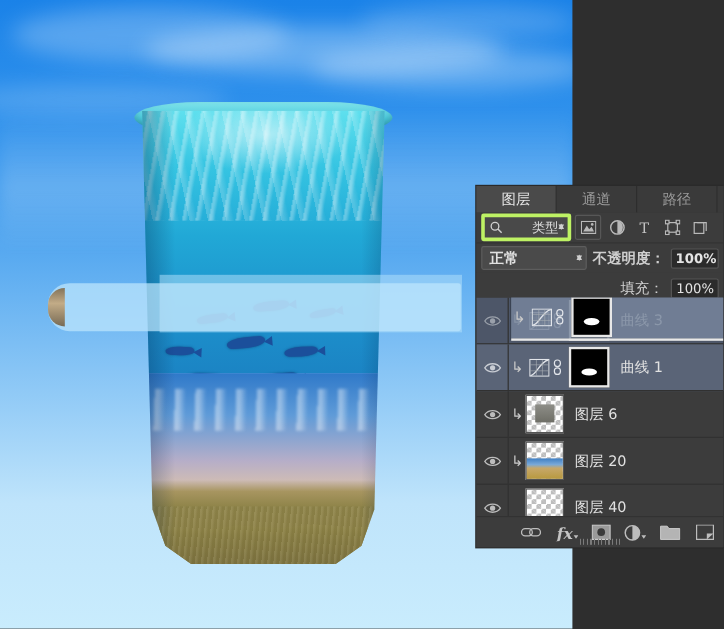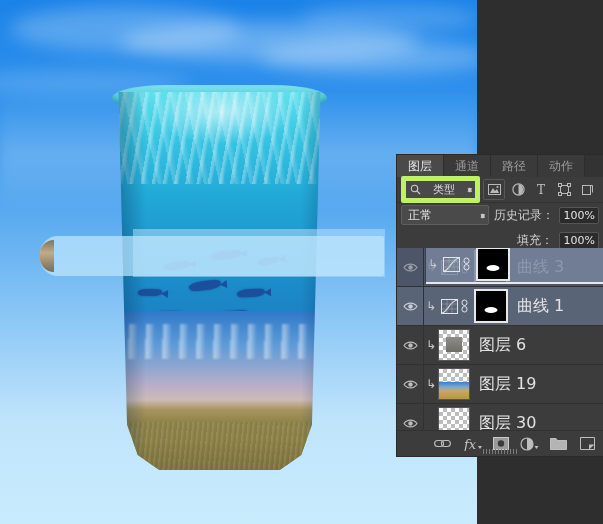--- a/index.html
+++ b/index.html
@@ -93,39 +93,39 @@
     border-radius:16px 0 0 16px;background:linear-gradient(180deg,#7a5a32,#c9a06a 40%,#6b4f2c);opacity:.8;}
 
   
   .panel{
     position:absolute;left:397px;top:155px;width:206px;height:301px;
     background:#3c3c3c;color:#c8c8c8;font-size:11px;
     box-shadow:0 0 0 1px #2a2a2a;
   }
   .tabs{display:flex;height:22px;background:#333;align-items:stretch;}
   .tab{
-    display:flex;align-items:center;justify-content:center;padding:0 11px;
+    display:flex;align-items:center;justify-content:center;padding:0 21px;
     background:#3a3a3a;color:#9a9a9a;font-size:12px;
     border-right:1px solid #2d2d2d;white-space:nowrap;
   }
   .tab.active{background:#4a4a4a;color:#e6e6e6;}
 
   .filterbar{height:25px;background:#3c3c3c;display:flex;align-items:center;padding:0 4px;gap:3px;
              border-bottom:1px solid #323232;}
   .kind-select{
-    display:flex;align-items:center;gap:12px;height:17px;padding:0 3px 0 4px;
-    background:#494949;border:5px solid #bef264;border-radius:2px;min-width:62px;color:#dcdcdc;font-size:11px;
+    display:flex;align-items:center;gap:0;height:17px;padding:0 3px 0 4px;
+    background:#494949;border:3px solid #bef264;border-radius:2px;min-width:62px;color:#dcdcdc;font-size:11px;text-align:right;
   }
   .kind-select .lbl{flex:1;}
   .spin{display:flex;flex-direction:column;gap:1px;line-height:0;}
   .spin i{font-style:normal;font-size:6px;color:#cfcfcf;}
   .ficon{width:20px;height:19px;display:flex;align-items:center;justify-content:center;color:#b9b9b9;}
   .ficon.boxed{border:1px solid #575757;border-radius:2px;}
 
-  .modebar{height:24px;background:#3c3c3c;display:flex;align-items:center;gap:5px;padding:0 4px;}
+  .modebar{height:24px;background:#3c3c3c;display:flex;align-items:center;gap:5px;padding:0 4px;font-weight:bold;}
   .blend-select{
     display:flex;align-items:center;height:18px;width:104px;padding:0 3px 0 6px;
     background:#4a4a4a;border:1px solid #5d5d5d;border-radius:2px;color:#e0e0e0;font-size:12px;
   }
   .blend-select .lbl{flex:1;}
   .opa-label{font-size:12px;color:#cfcfcf;white-space:nowrap;}
   .opa-field{background:#2b2b2b;border:1px solid #555;color:#e4e4e4;font-size:11px;
              padding:1px 3px;border-radius:2px;min-width:32px;text-align:right;}
 
   .lockbar{height:22px;background:#3c3c3c;display:flex;align-items:flex-end;gap:6px;padding:0 4px;
@@ -145,33 +145,34 @@
   .thumb{width:30px;height:30px;border:1px solid #555;background:#fff;flex:none;}
   .thumb.masked{border:2px solid #e8e8e8;background:#000;position:relative;}
   .thumb.masked .blob{position:absolute;left:50%;top:62%;transform:translate(-50%,-50%);
        width:13px;height:6px;border-radius:50%;background:#fff;}
   .checker{
     background-image:
       linear-gradient(45deg,#bdbdbd 25%,transparent 25%,transparent 75%,#bdbdbd 75%),
       linear-gradient(45deg,#bdbdbd 25%,transparent 25%,transparent 75%,#bdbdbd 75%);
     background-size:8px 8px;background-position:0 0,4px 4px;background-color:#fff;
   }
-  .lname{margin-left:9px;font-size:16px;color:#e2e2e2;white-space:nowrap;}
+  .lname{margin-left:9px;font-size:12px;color:#e2e2e2;white-space:nowrap;}
 
   .drag-row{
     position:absolute;left:29px;top:-2px;width:177px;height:36px;
     background:rgba(120,134,158,.82);display:flex;align-items:center;
     box-shadow:0 0 0 1px rgba(40,48,62,.5);z-index:5;
   }
   .drop-line{position:absolute;left:29px;top:34px;width:177px;height:2px;background:#e8e8e8;z-index:6;}
 
   .botbar{
     position:absolute;left:0;right:0;bottom:0;height:25px;background:#3c3c3c;
     display:flex;align-items:center;justify-content:flex-end;gap:2px;padding-right:2px;
     border-top:1px solid #323232;
+    font-weight:bold;
   }
   .bicon{width:27px;height:22px;display:flex;align-items:center;justify-content:center;color:#bdbdbd;}
   .grip{position:absolute;left:50%;transform:translateX(-50%);bottom:2px;width:34px;height:5px;
         background:repeating-linear-gradient(90deg,#7b7b7b 0 1px,transparent 1px 3px);}
   svg{display:block;}
 </style>
 </head>
 <body>
 
 <div class="root">
@@ -279,21 +280,21 @@
     </div>
 
     <div class="modebar">
       <div class="blend-select">
         <span class="lbl">正常</span>
         <span class="spin">
           <i>▲</i>
           <i>▼</i>
         </span>
       </div>
-      <span class="opa-label">历史记录：</span>
+      <span class="opa-label">不透明度：</span>
       <span class="opa-field">100%</span>
     </div>
 
     <div class="lockbar">
       <span class="fill-label">填充：</span>
       <span class="fill-field">100%</span>
     </div>
 
     <div class="layers">
 
@@ -399,33 +400,33 @@
         <div class="eye">
           <svg width="15" height="11" viewBox="0 0 15 11">
               <path d="M1 5.5 C4 1, 11 1, 14 5.5 C11 10, 4 10, 1 5.5 Z" fill="none" stroke="#bdbdbd" stroke-width="1.1"></path>
               <circle cx="7.5" cy="5.5" r="2.2" fill="#bdbdbd"></circle>
             </svg>
         </div>
         <div class="clip">↳</div>
         <div class="thumb checker" style="position:relative;">
           <span style="position:absolute;left:0;bottom:0;width:100%;height:17px;background:linear-gradient(180deg,#3f7fc4 0%,#7aa9d8 30%,#c7a86a 48%,#b8993f 100%);"></span>
         </div>
-        <span class="lname">图层 19</span>
+        <span class="lname">图层 20</span>
       </div>
 
       <div class="row">
         <div class="eye">
           <svg width="15" height="11" viewBox="0 0 15 11">
               <path d="M1 5.5 C4 1, 11 1, 14 5.5 C11 10, 4 10, 1 5.5 Z" fill="none" stroke="#bdbdbd" stroke-width="1.1"></path>
               <circle cx="7.5" cy="5.5" r="2.2" fill="#bdbdbd"></circle>
             </svg>
         </div>
         <div class="clip"></div>
         <div class="thumb checker"></div>
-        <span class="lname">图层 30</span>
+        <span class="lname">图层 40</span>
       </div>
     </div>
 
     <div class="botbar">
       <div class="bicon">
         <svg width="17" height="11" viewBox="0 0 17 11">
             <rect x="0.6" y="2.5" width="9" height="6" rx="3" fill="none" stroke="#bdbdbd" stroke-width="1.1"></rect>
             <rect x="7.4" y="2.5" width="9" height="6" rx="3" fill="none" stroke="#bdbdbd" stroke-width="1.1"></rect>
           </svg>
       </div>

